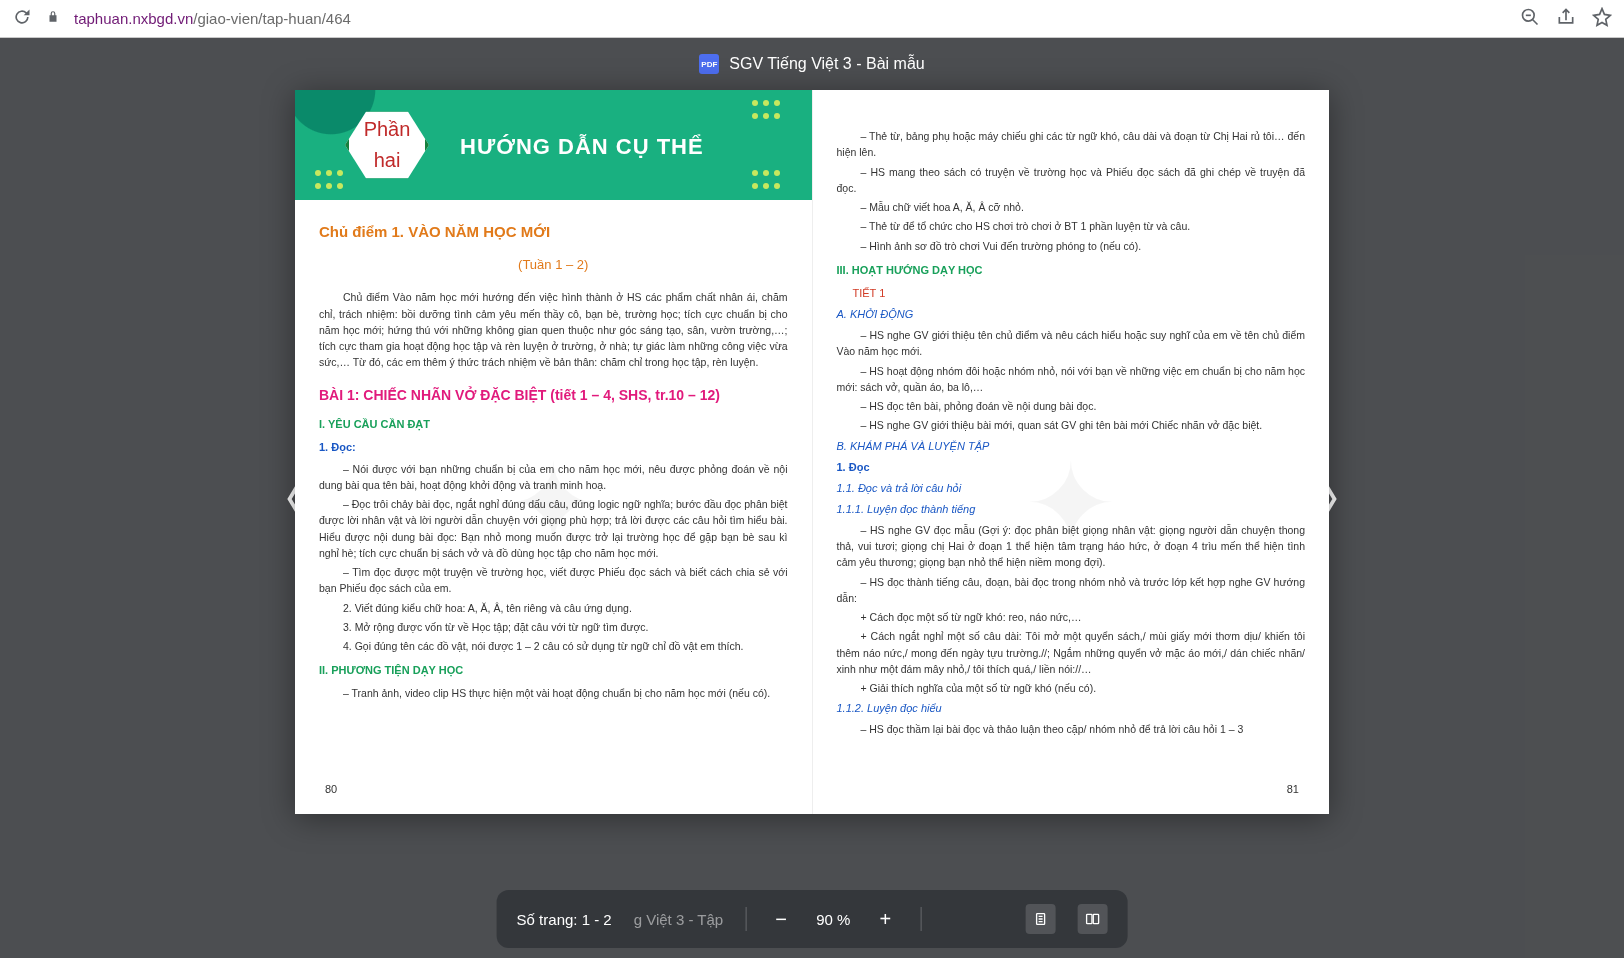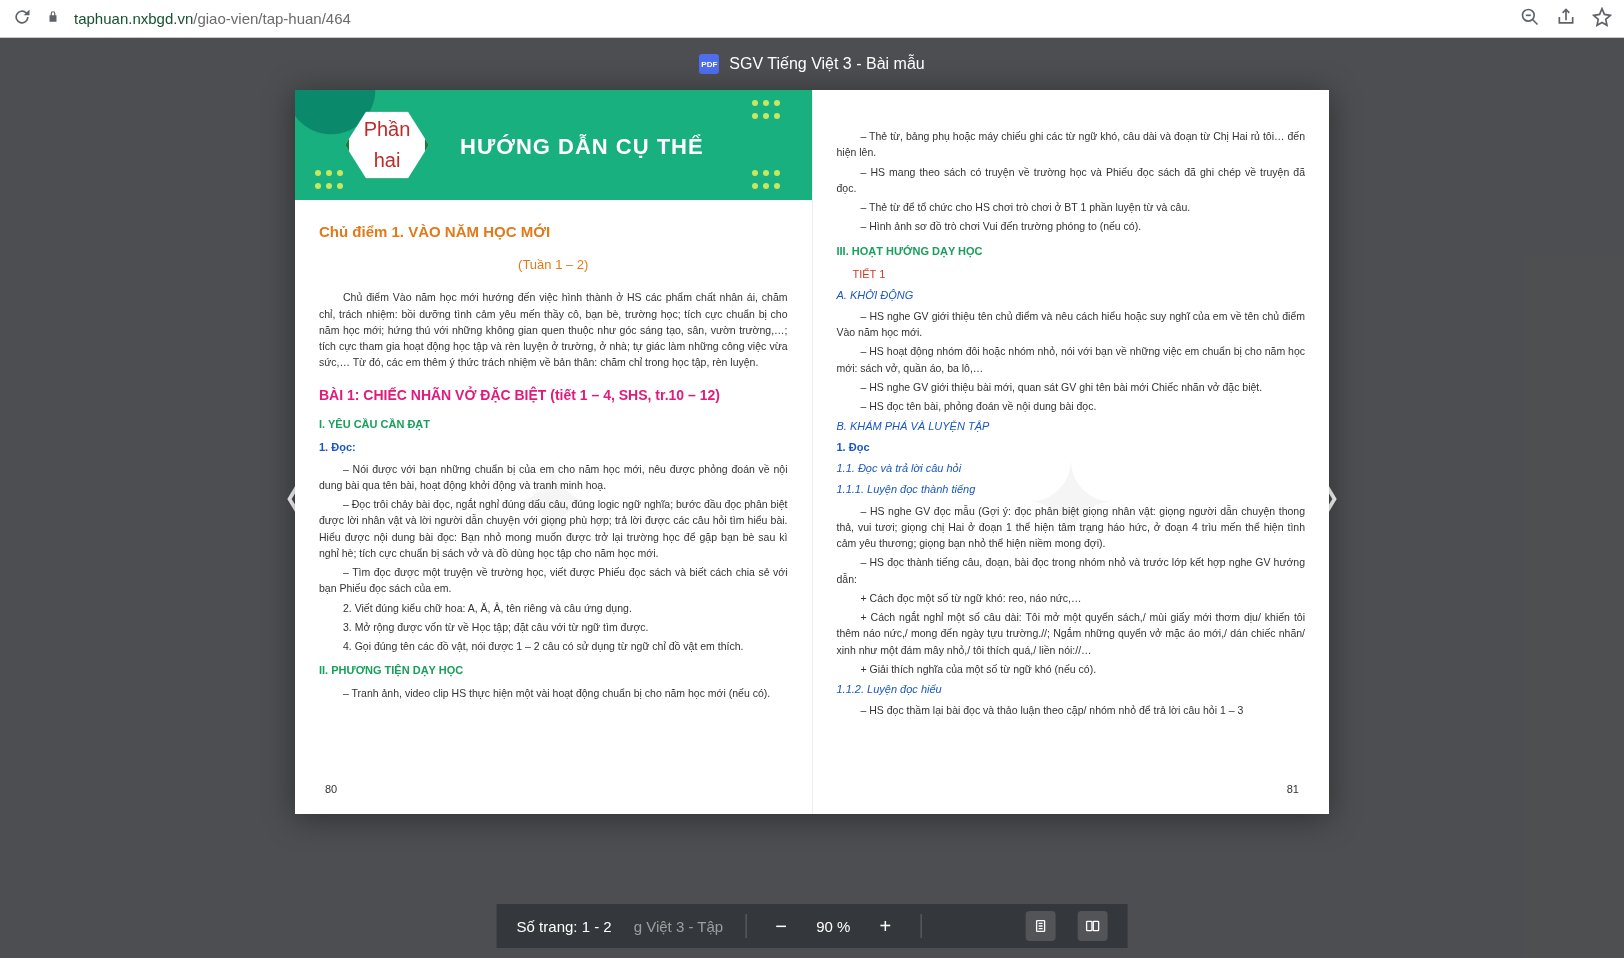--- a/index.html
+++ b/index.html
@@ -3,21 +3,21 @@
 <meta charset="utf-8">
 <style>
 * { margin:0; padding:0; box-sizing:border-box; font-family:Arial,sans-serif; }
 body { background:#dee1e6; height:958px; width:1624px; overflow:hidden; position:relative; }
 
 
 .chrome { height:38px; background:#fff; display:flex; align-items:center; padding:0 12px; border-bottom:1px solid #c9c9c9; gap:14px; }
 .chrome .reload svg { width:20px; height:20px; fill:#5f6368; }
 .chrome .lock svg { width:14px; height:14px; fill:#5f6368; }
 .chrome .url { flex:1; font-size:15px; color:#202124; }
-.chrome .url .host { color:#14532d; }
+.chrome .url .host { color:#701a75; }
 .chrome .url .path { color:#6b6b6b; }
 .chrome .right { display:flex; gap:16px; margin-left:auto; }
 .chrome .right svg { width:20px; height:20px; fill:none; stroke:#5f6368; stroke-width:2; }
 
 
 .page-bg { position:absolute; top:38px; left:0; right:0; bottom:0; background:#585b5f; }
 
 
 .overlay { position:absolute; inset:0; background:rgba(60,60,60,0.4); }
 
@@ -62,21 +62,21 @@
 .pnum-l { position:absolute; bottom:16px; left:30px; font-size:11px;}
 .pnum-r { position:absolute; bottom:16px; right:30px; font-size:11px;}
 .wm { position:absolute; top:330px; left:50%; transform:translateX(-50%); font-size:110px; color:rgba(0,0,0,.04); pointer-events:none; font-family:serif;}
 
 
 .nav-arrow { position:absolute; top:50%; transform:translateY(-50%); color:#fff; cursor:pointer; padding:20px;}
 .nav-arrow svg{width:34px;height:60px;stroke:#fff;stroke-width:3;fill:none;}
 .nav-arrow.prev{left:260px;} .nav-arrow.next{right:260px;}
 
 
-.toolbar { position:absolute; left:50%; bottom:10px; transform:translateX(-50%); height:44px; background:rgba(50,53,57,.92); border-radius:0; display:flex; align-items:center; padding:0 20px; gap:22px; color:#fff; font-size:15px;}
+.toolbar { position:absolute; left:50%; bottom:10px; transform:translateX(-50%); height:58px; background:rgba(50,53,57,.92); border-radius:12px; display:flex; align-items:center; padding:0 20px; gap:22px; color:#fff; font-size:15px;}
 .toolbar .sep{width:1px;height:24px;background:rgba(255,255,255,.25);}
 .toolbar button{background:none;border:none;color:#fff;font-size:20px;cursor:pointer;width:26px;height:26px;display:flex;align-items:center;justify-content:center;}
 .toolbar .viewbtn{width:30px;height:30px;background:rgba(255,255,255,.15);border-radius:4px;display:flex;align-items:center;justify-content:center;}
 .toolbar .viewbtn svg{width:16px;height:16px;stroke:#fff;fill:none;stroke-width:2;}
 </style>
 </head>
 <body>
 
 <div class="faint">
   <div class="faint-inner">
@@ -199,29 +199,30 @@
       <div class="h-green">II. PHƯƠNG TIỆN DẠY HỌC</div>
       <div class="li">– Tranh ảnh, video clip HS thực hiện một vài hoạt động chuẩn bị cho năm học mới (nếu có).</div>
       <div class="pnum-l">80</div>
     </div>
 
     <div class="page">
       <div class="wm">✦</div>
       <div style="height:38px"></div>
       <div class="li">– Thẻ từ, bảng phụ hoặc máy chiếu ghi các từ ngữ khó, câu dài và đoạn từ Chị Hai rủ tôi… đến hiện lên.</div>
       <div class="li">– HS mang theo sách có truyện về trường học và Phiếu đọc sách đã ghi chép về truyện đã đọc.</div>
+      <div class="li">– Mẫu chữ viết hoa A, Ă, Â cỡ nhỏ.</div>
       <div class="li">– Thẻ từ để tổ chức cho HS chơi trò chơi ở BT 1 phần luyện từ và câu.</div>
       <div class="li">– Hình ảnh sơ đồ trò chơi Vui đến trường phóng to (nếu có).</div>
       <div class="h-green">III. HOẠT HƯỚNG DẠY HỌC</div>
       <div class="h-red">TIẾT 1</div>
       <div class="h-bluei">A. KHỞI ĐỘNG</div>
       <div class="li">– HS nghe GV giới thiệu tên chủ điểm và nêu cách hiểu hoặc suy nghĩ của em về tên chủ điểm Vào năm học mới.</div>
       <div class="li">– HS hoạt động nhóm đôi hoặc nhóm nhỏ, nói với bạn về những việc em chuẩn bị cho năm học mới: sách vở, quần áo, ba lô,…</div>
+      <div class="li">– HS đọc tên bài, phỏng đoán về nội dung bài đọc.</div>
       <div class="li">– HS nghe GV giới thiệu bài mới, quan sát GV ghi tên bài mới Chiếc nhãn vở đặc biệt.</div>
-      <div class="li">– HS đọc tên bài, phỏng đoán về nội dung bài đọc.</div>
       <div class="h-bluei">B. KHÁM PHÁ VÀ LUYỆN TẬP</div>
       <div class="h-blue">1. Đọc</div>
       <div class="h-bluei">1.1. Đọc và trả lời câu hỏi</div>
       <div class="h-bluei">1.1.1. Luyện đọc thành tiếng</div>
       <div class="li">– HS nghe GV đọc mẫu (Gợi ý: đọc phân biệt giọng nhân vật: giọng người dẫn chuyện thong thả, vui tươi; giọng chị Hai ở đoạn 1 thể hiện tâm trạng háo hức, ở đoạn 4 trìu mến thể hiện tình cảm yêu thương; giọng bạn nhỏ thể hiện niềm mong đợi).</div>
       <div class="li">– HS đọc thành tiếng câu, đoạn, bài đọc trong nhóm nhỏ và trước lớp kết hợp nghe GV hướng dẫn:</div>
       <div class="li">+ Cách đọc một số từ ngữ khó: reo, náo nức,…</div>
       <div class="li">+ Cách ngắt nghỉ một số câu dài: Tôi mở một quyển sách,/ mùi giấy mới thơm dịu/ khiến tôi thêm náo nức,/ mong đến ngày tựu trường.//; Ngắm những quyển vở mặc áo mới,/ dán chiếc nhãn/ xinh như một đám mây nhỏ,/ tôi thích quá,/ liền nói://…</div>
       <div class="li">+ Giải thích nghĩa của một số từ ngữ khó (nếu có).</div>
       <div class="h-bluei">1.1.2. Luyện đọc hiểu</div>

